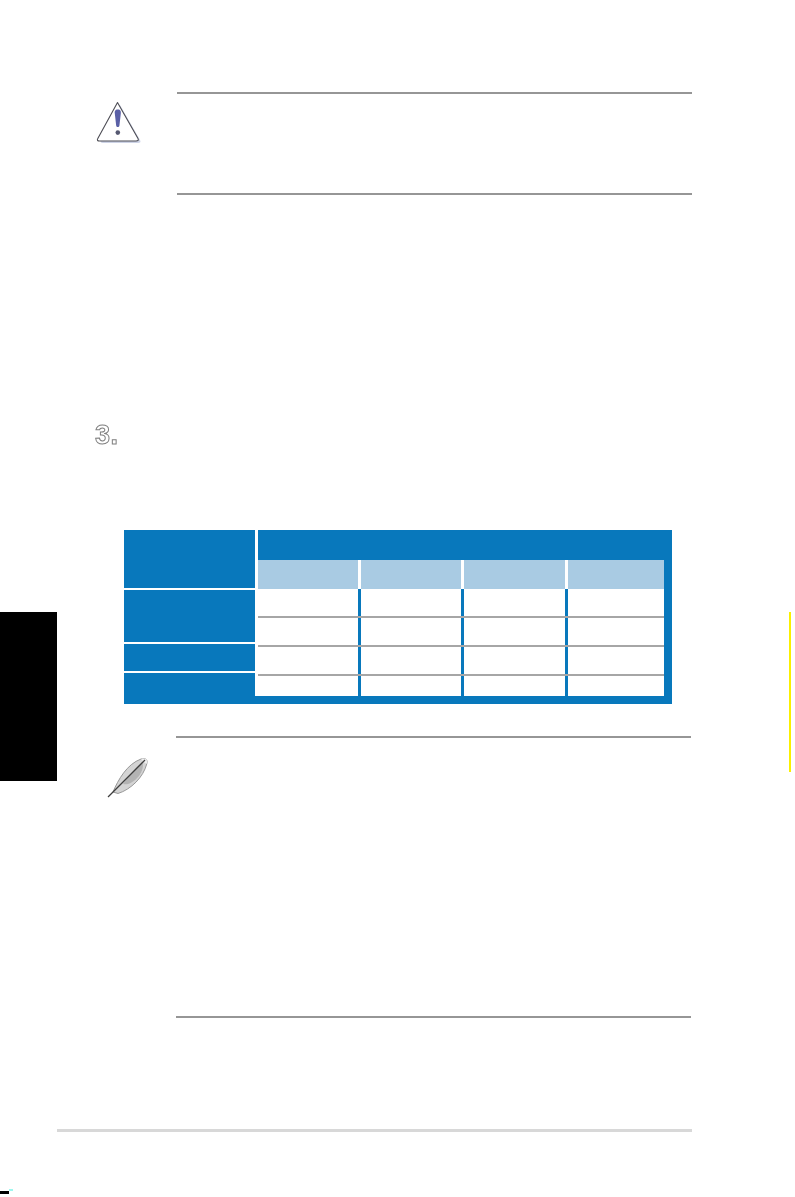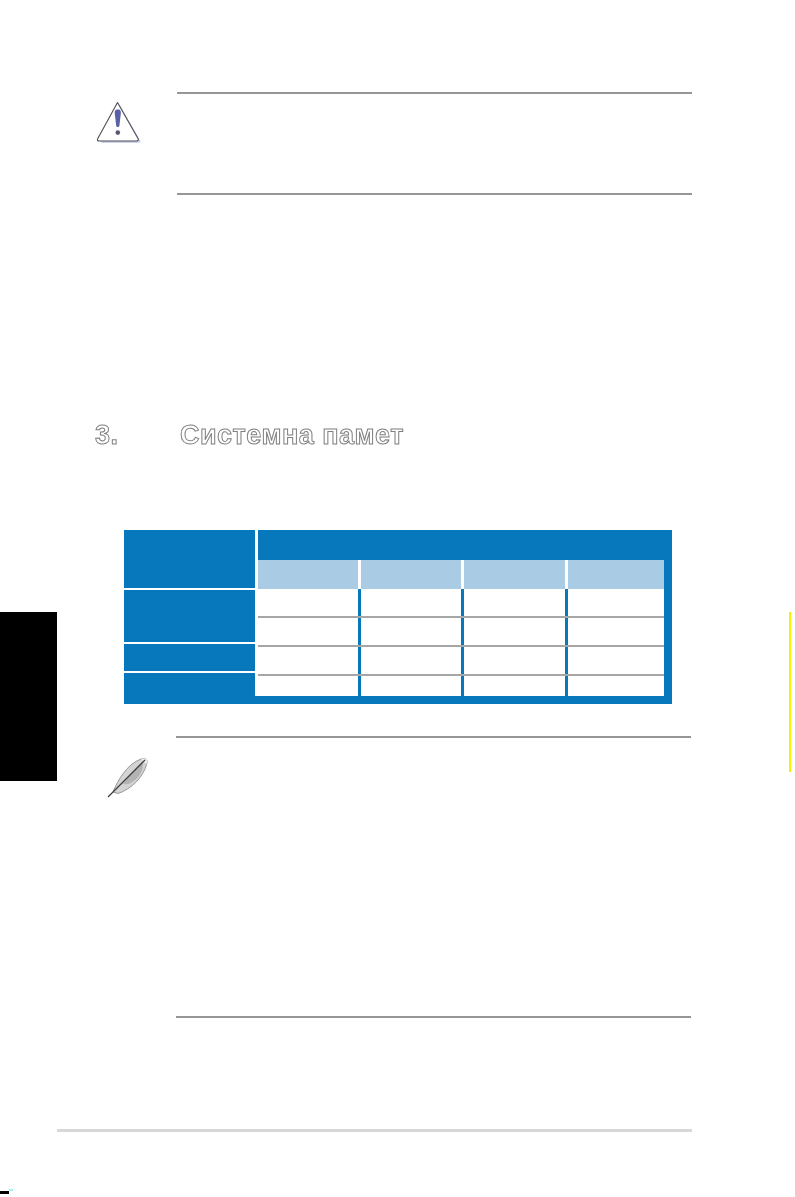--- a/index.html
+++ b/index.html
@@ -78,21 +78,20 @@
       <path d="M24.5 3.5 L45 39.5 Q46.2 42 43 42 L6.5 42 Q3.4 42 4.8 39.5 Z" fill="#ffffff" stroke="#4d4d55" stroke-width="1.1" stroke-linejoin="round"></path>
       <path d="M24.8 10.5 c2.8 0 3.3 1.9 3 4 l-1.4 12.2 c-0.2 1.8 -3 1.8 -3.2 0 L21.8 14.5 c-0.3 -2.1 0.2 -4 3 -4 Z" fill="var(--warning_accent,#5A60A6)"></path>
       <circle cx="24.8" cy="33.6" r="2.3" fill="#565871"></circle>
     </svg>
   </div>
   <div class="admon-text warn-text"></div>
   <div class="hrule rule-warn-bottom"></div>
 
   <h1 class="heading" style="margin:0;">
     <span class="num">3.</span>
-    <span class="ttl">Системна памет</span>
   </h1>
 
   <div class="memtable">
     <div class="leftcol"></div>
     <div class="white-gap"></div>
     <div class="topband"></div>
     <div class="subband"></div>
     <div class="body-bg"></div>
     <div class="rightborder"></div>
     <div class="bottomborder"></div>

